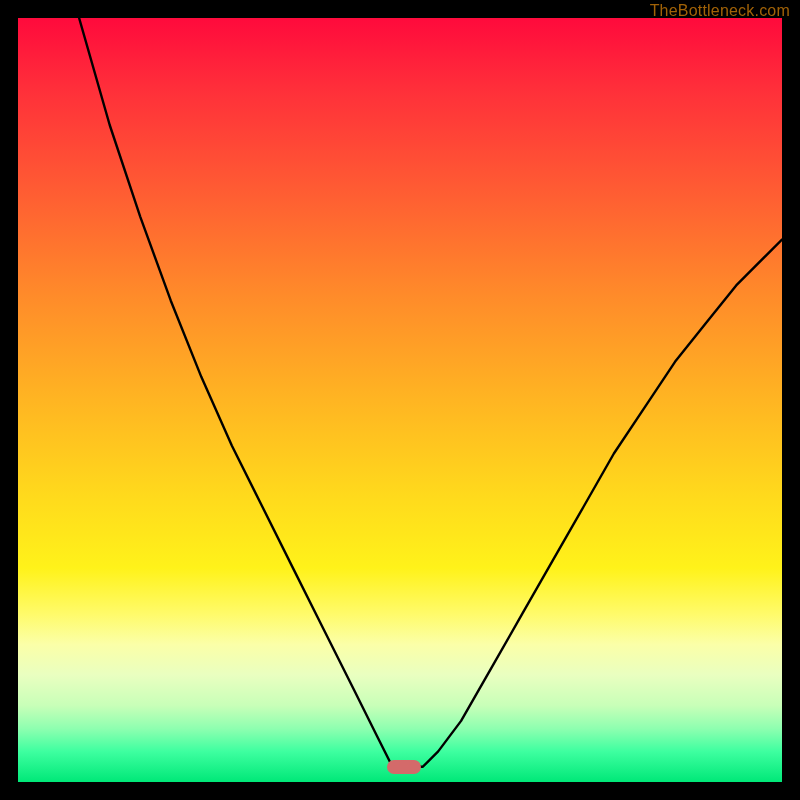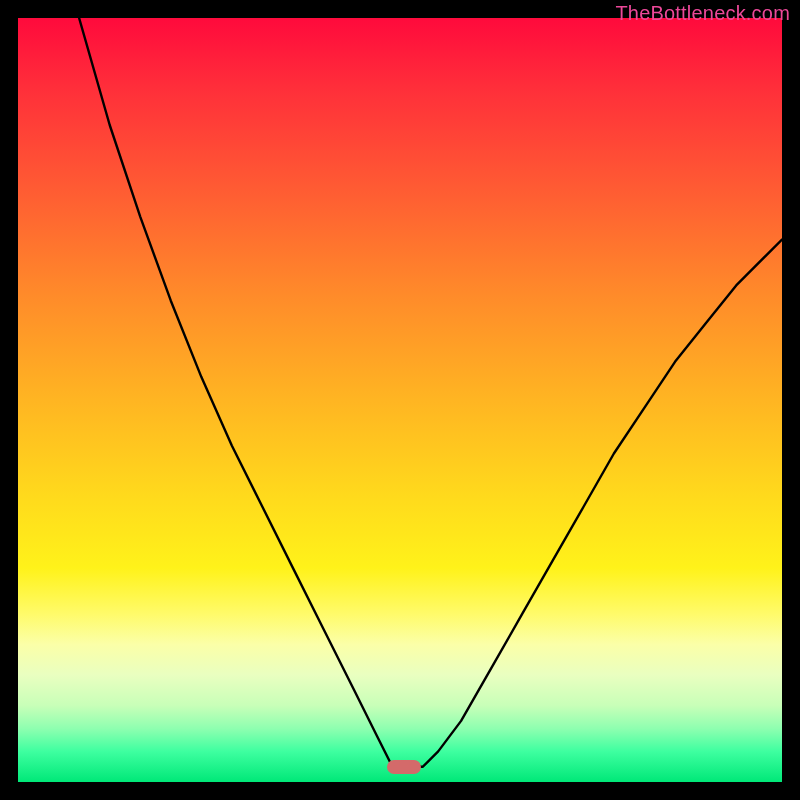--- a/index.html
+++ b/index.html
@@ -55,22 +55,22 @@
     width: 34px;
     height: 14px;
     border-radius: 7px;
     background: #d46a6a;
     transform: translate(-50%, -50%);
   }
   .watermark {
     position: absolute;
     top: 2px;
     right: 10px;
-    color: #ec4899;
-    font-size: 20px;
+    color: #a16207;
+    font-size: 16px;
     letter-spacing: 0.2px;
     user-select: none;
     text-align: right;
   }
 </style>
 </head>
 <body>
 
 <div class="frame">
 

